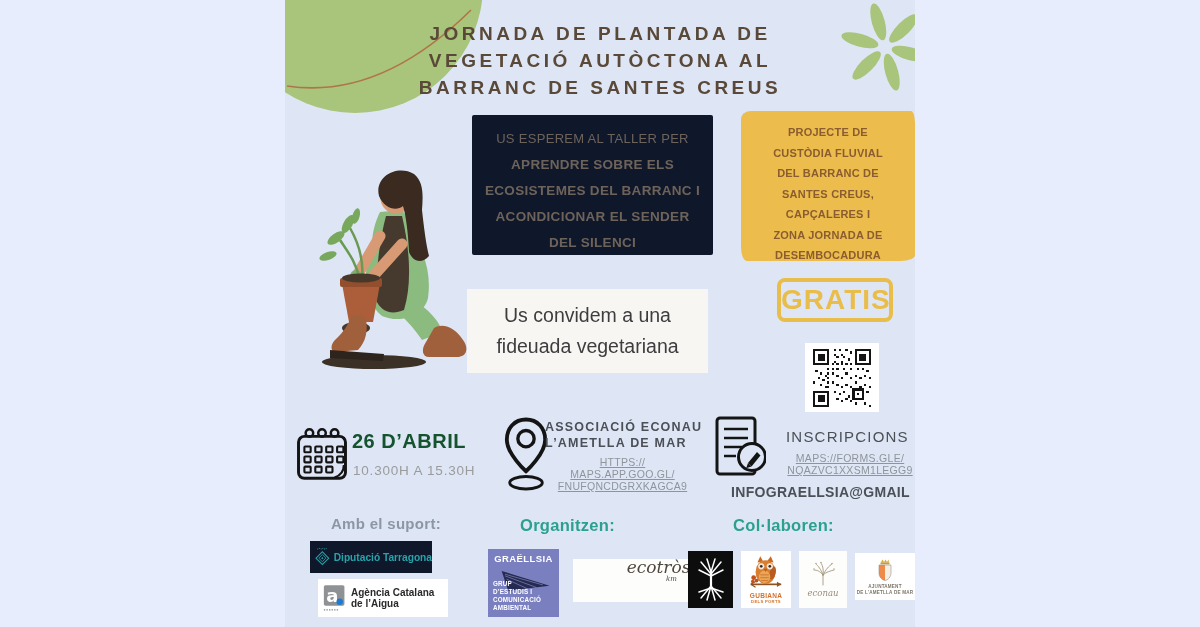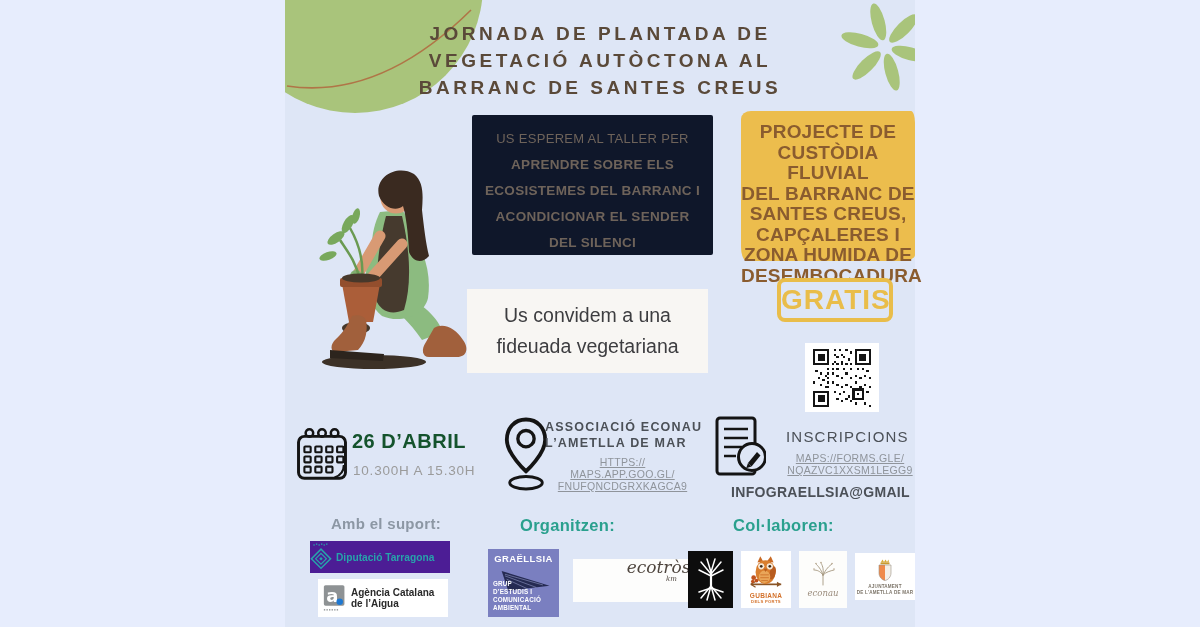--- a/index.html
+++ b/index.html
@@ -40,21 +40,21 @@
   }
   .workshop-box .w-intro{font-size:13px;font-weight:400;line-height:26px;letter-spacing:.3px;}
   .workshop-box .w-bold{font-size:13.5px;font-weight:700;line-height:26px;letter-spacing:.3px;}
 
   
   .project-box{
     left:741px;top:111px;width:174px;height:150px;
     background:#ecbd4d;
     border-radius:10px 4px 14px 6px / 8px 12px 6px 14px;
     text-align:center;color:#8a5c2f;
-    font-size:19px;font-weight:600;line-height:20.5px;letter-spacing:.2px;
+    font-size:11px;font-weight:600;line-height:20.5px;letter-spacing:.2px;
     padding-top:11px;box-sizing:border-box;
   }
 
   
   .invite-box{
     left:467px;top:289px;width:241px;height:84px;
     background:#f8f6f3;text-align:center;color:#3d3d40;
     font-size:19.5px;line-height:31px;padding-top:11px;box-sizing:border-box;
   }
 
@@ -91,22 +91,22 @@
   .email{left:728px;top:484px;width:185px;text-align:center;
     font-size:14px;font-weight:600;color:#4b5057;letter-spacing:.3px;white-space:nowrap;}
 
   
   .support-label{left:316px;top:515px;width:140px;text-align:center;
     font-size:15px;font-weight:700;color:#8c97a4;letter-spacing:.3px;}
   .org-label,.col-label{font-size:16.5px;font-weight:700;color:#2aa08e;letter-spacing:.3px;text-align:center;}
   .org-label{left:495px;top:516px;width:145px;}
   .col-label{left:711px;top:516px;width:145px;text-align:center;}
 
-  .dip-box{left:310px;top:541px;width:140px;height:32px;background:#4c1d95;
-    display:flex;align-items:center;box-sizing:border-box;overflow:hidden;}
+  .dip-box{left:310px;top:541px;width:122px;height:32px;background:#0f172a;
+    display:flex;align-items:center;padding-left:5px;box-sizing:border-box;overflow:hidden;}
   .dip-text{font-size:10.2px;font-weight:700;color:#27a3ab;margin-left:4px;white-space:nowrap;}
 
   .aca-box{left:318px;top:579px;width:130px;height:38px;background:#ffffff;
     display:flex;align-items:center;padding-left:5px;box-sizing:border-box;overflow:hidden;}
   .aca-text{font-size:10px;font-weight:700;color:#2a2a2a;line-height:11.5px;margin-left:4px;white-space:nowrap;}
 
   .gra-box{left:488px;top:549px;width:71px;height:68px;background:#7a7fc0;
     color:#ffffff;box-sizing:border-box;padding:4px 4px;overflow:hidden;}
   .gra-title{font-size:9.5px;font-weight:700;letter-spacing:.4px;text-align:center;}
   .gra-wing{position:absolute;left:12px;top:16px;}
@@ -190,21 +190,21 @@
   <div class="w-bold">ACONDICIONAR EL SENDER</div>
   <div class="w-bold">DEL SILENCI</div>
 </div>
 
 <div class="abs project-box">
   <div>PROJECTE DE</div>
   <div>CUSTÒDIA FLUVIAL</div>
   <div>DEL BARRANC DE</div>
   <div>SANTES CREUS,</div>
   <div>CAPÇALERES I</div>
-  <div>ZONA HUMIDA DE</div>
+  <div>ZONA JORNADA DE</div>
   <div>DESEMBOCADURA</div>
 </div>
 
 <div class="abs invite-box">
   <div>Us convidem a una</div>
   <div>fideuada vegetariana</div>
 </div>
 
 <div class="abs gratis">GRATIS</div>
 

